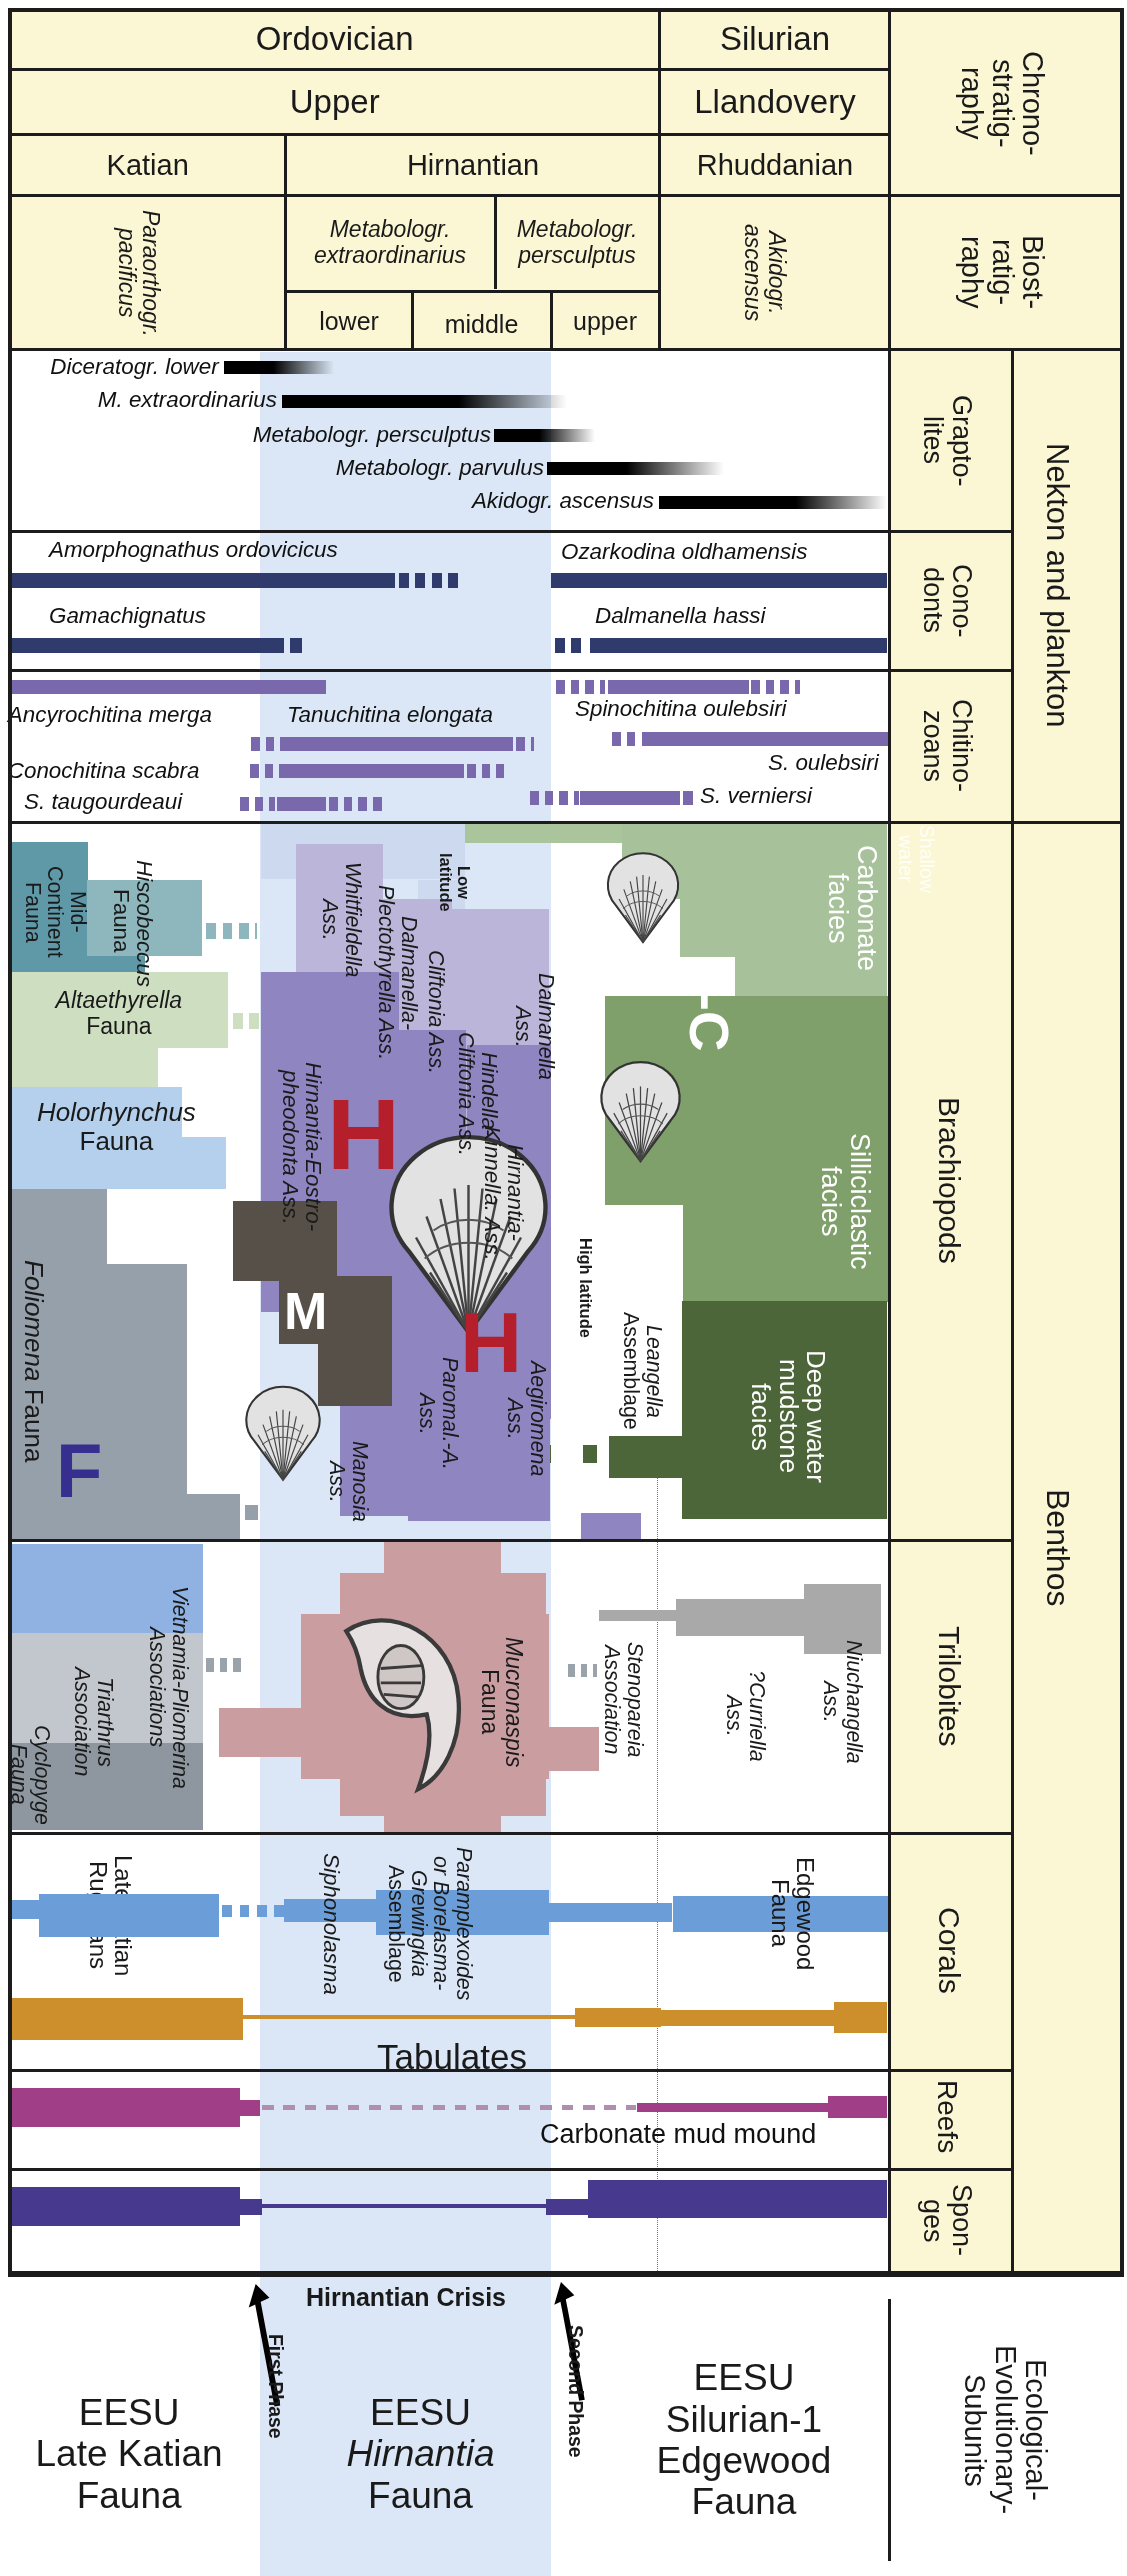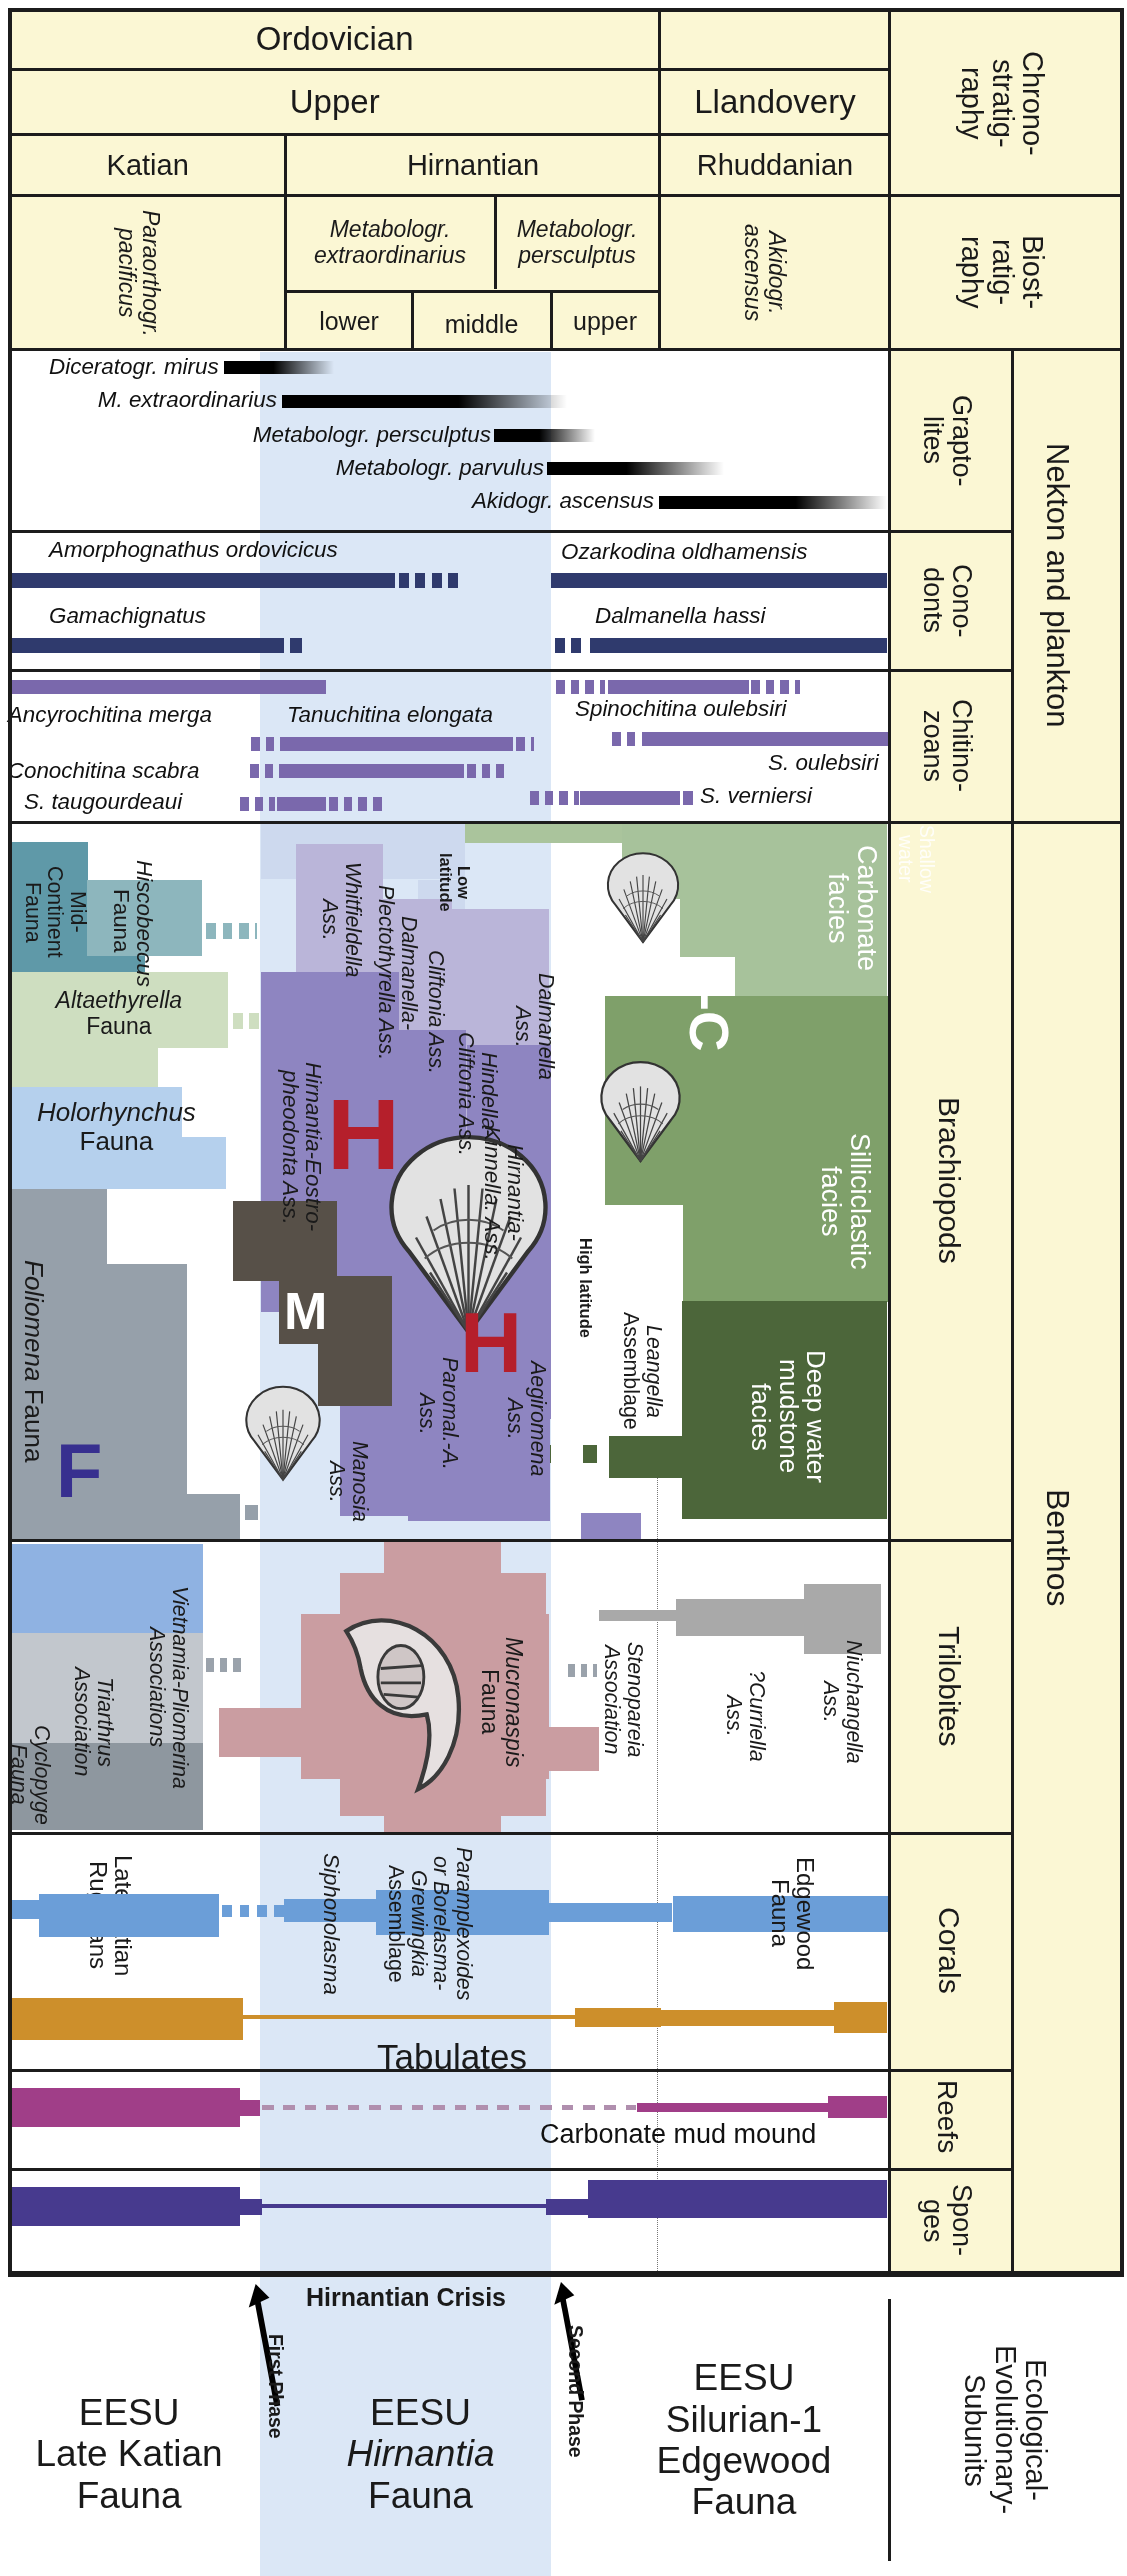--- a/index.html
+++ b/index.html
@@ -53,21 +53,21 @@
         <line x1="32" y1="126" x2="12" y2="20" stroke="#000" stroke-width="6"></line>
         <polygon points="3,26 10,2 24,16" fill="#000"></polygon>
       </symbol>
     </defs>
   </svg>
 
   <div class="abs" style="left:7.8px;top:7.8px;width:880px;height:340px;background:#fbf7d4"></div>
   <div class="abs" style="left:888px;top:7.8px;width:236px;height:2269px;background:#fbf7d4"></div>
   <div class="abs" style="left:260px;top:352px;width:291px;height:2224px;background:#dbe7f6"></div>
 
-  <div class="splab right" style="left:9.7px;top:354px;width:209px">Diceratogr. mirus</div>
+  <div class="splab right" style="left:9.7px;top:354px;width:209px">Diceratogr. lower</div>
   <div class="bar gbar" style="left:224px;top:361px;width:110px"></div>
   <div class="splab right" style="left:58px;top:387px;width:219px">M. extraordinarius</div>
   <div class="bar gbar" style="left:282px;top:395px;width:285px;background:linear-gradient(90deg,#000 0%,#000 62%,rgba(0,0,0,0) 100%)"></div>
   <div class="splab right" style="left:190px;top:422px;width:301px">Metabologr. persculptus</div>
   <div class="bar gbar" style="left:494px;top:429px;width:101px"></div>
   <div class="splab right" style="left:243px;top:455px;width:301px">Metabologr. parvulus</div>
   <div class="bar gbar" style="left:547px;top:462px;width:177px"></div>
   <div class="splab right" style="left:428px;top:488px;width:226px">Akidogr. ascensus</div>
   <div class="bar gbar" style="left:659px;top:496px;width:228px;background:linear-gradient(90deg,#000 0%,#000 60%,rgba(0,0,0,0) 100%)"></div>
 
@@ -293,20 +293,21 @@
   <div class="line" style="left:7.8px;top:669px;width:1006px;height:2.9px"></div>
   <div class="line" style="left:7.8px;top:821px;width:1116px;height:2.9px"></div>
   <div class="line" style="left:7.8px;top:1539px;width:1006px;height:2.9px"></div>
   <div class="line" style="left:7.8px;top:1832px;width:1006px;height:2.9px"></div>
   <div class="line" style="left:7.8px;top:2069px;width:1006px;height:2.9px"></div>
   <div class="line" style="left:7.8px;top:2168px;width:1006px;height:2.9px"></div>
   <div class="line" style="left:7.8px;top:2271px;width:1116px;height:5.8px"></div>
   <div class="line" style="left:888px;top:2299px;width:2.9px;height:262px"></div>
 
   <div class="cell" style="left:11.7px;top:11.7px;width:646px;height:56px;font-size:33px">Ordovician</div>
+  <div class="cell" style="left:662px;top:11.7px;width:226px;height:56px;font-size:33px">Silurian</div>
   <div class="cell" style="left:11.7px;top:72px;width:646px;height:61px;font-size:33px">Upper</div>
   <div class="cell" style="left:11.7px;top:137px;width:272px;height:57px;font-size:29px">Katian</div>
   <div class="cell" style="left:662px;top:72px;width:226px;height:61px;font-size:33px">Llandovery</div>
   <div class="cell" style="left:288px;top:137px;width:370px;height:57px;font-size:29px">Hirnantian</div>
   <div class="cell" style="left:662px;top:137px;width:226px;height:57px;font-size:29px">Rhuddanian</div>
   <div class="vt it" style="left:115px;top:202px;height:142px;font-size:23px">Paraorthogr.
 pacificus</div>
   <div class="cell it" style="left:288px;top:198px;width:204px;height:89px;font-size:23px">Metabologr.
 extraordinarius</div>
   <div class="cell it" style="left:498px;top:198px;width:158px;height:89px;font-size:23px">Metabologr.

